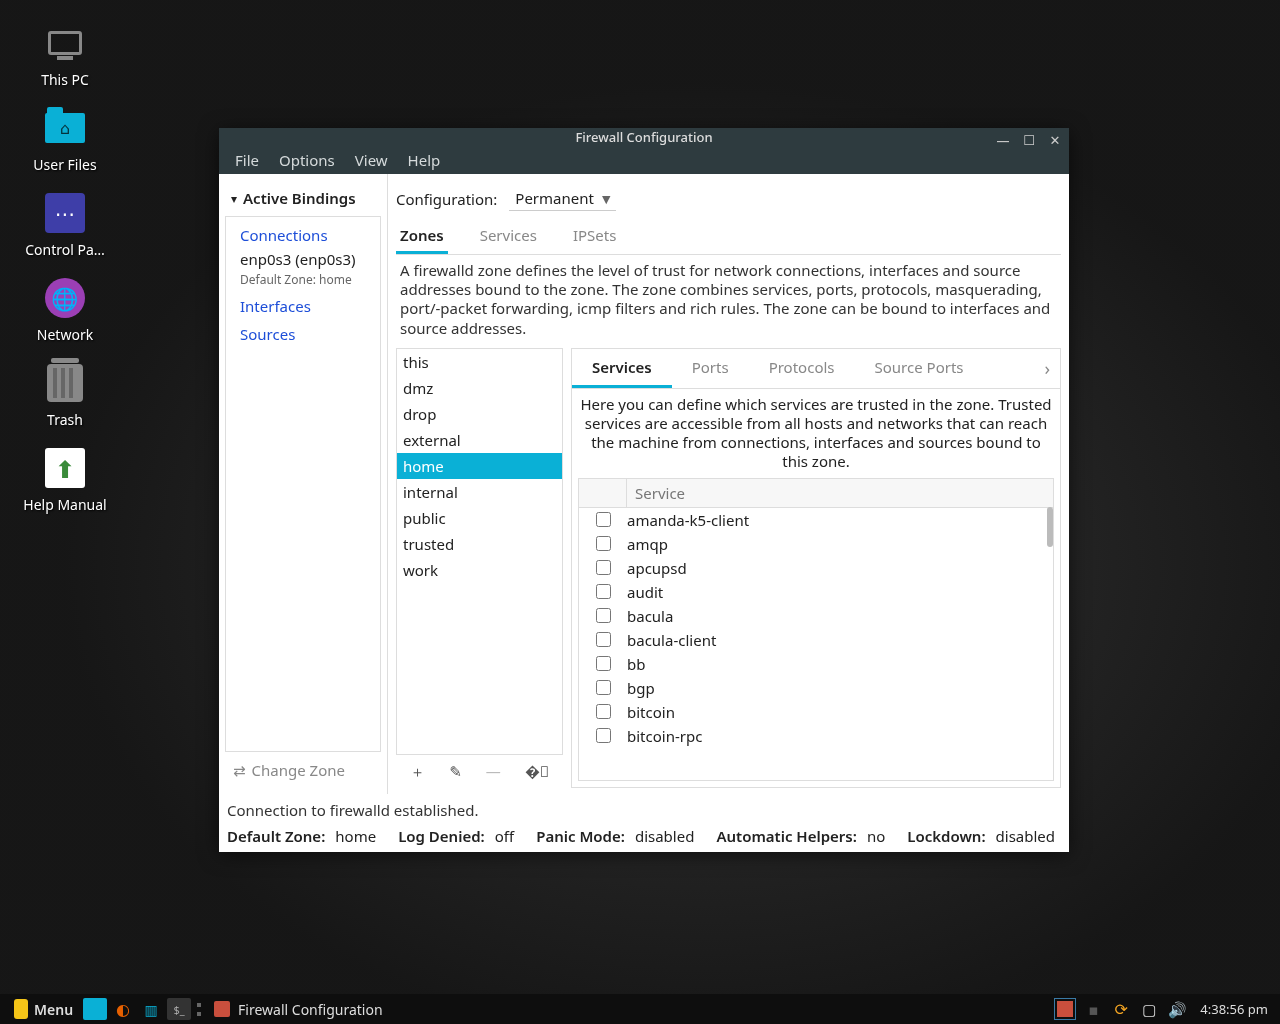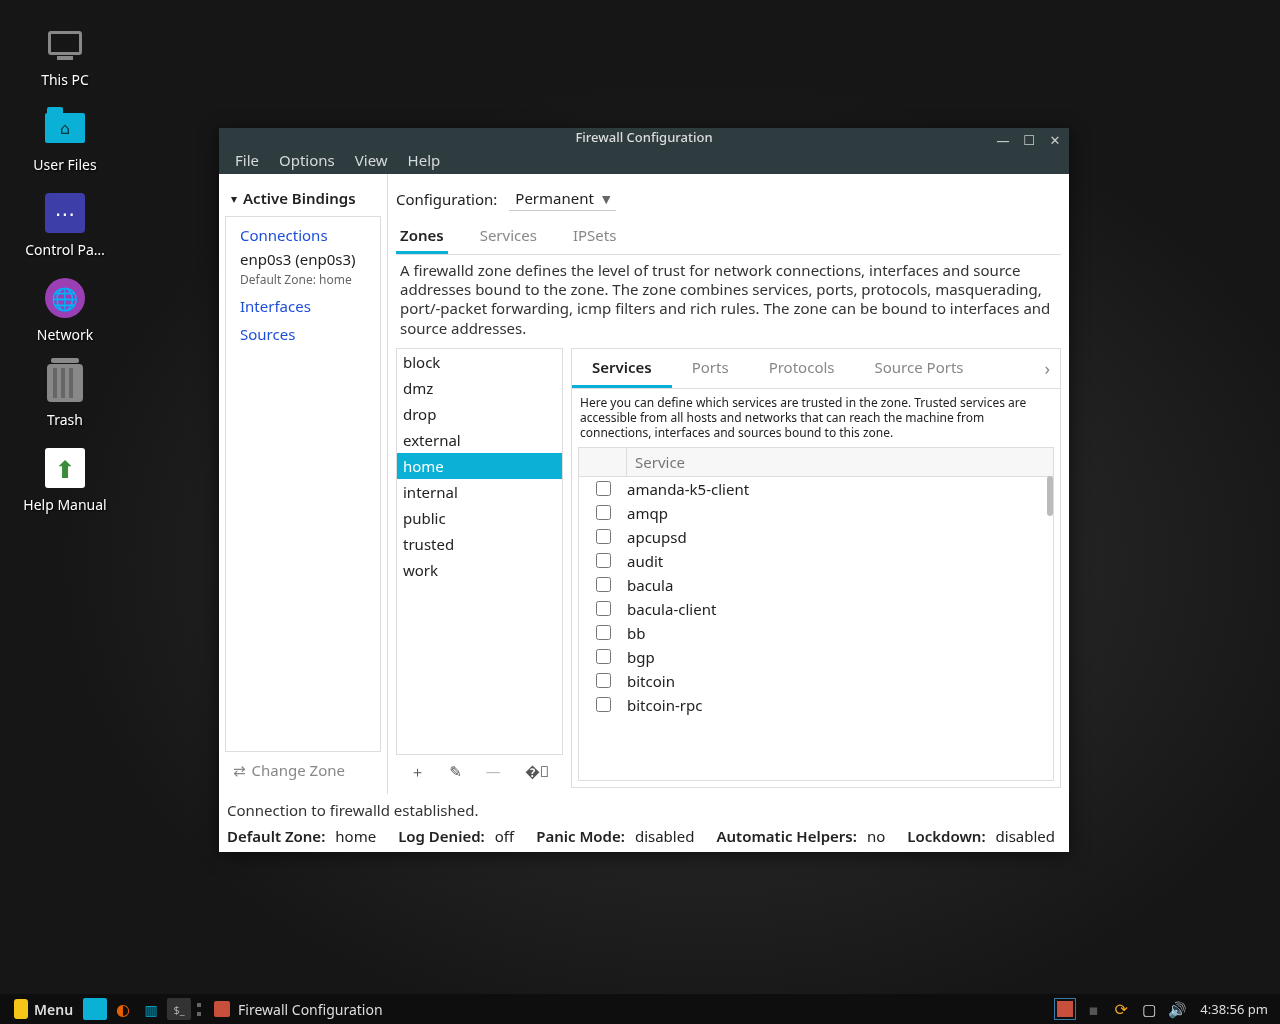--- a/index.html
+++ b/index.html
@@ -90,21 +90,21 @@
 .zone-list .zitem.selected { background:#0ab0d6; color:#fff;}
 .zone-toolbar { display:flex; justify-content:space-around; padding:6px 2px; color:#555; font-size:15px;}
 .zone-toolbar span{cursor:pointer;}
 .zone-toolbar .disabled{color:#bbb;}
 
 .zone-detail { flex:1; display:flex; flex-direction:column; border:1px solid #ddd; min-width:0;}
 .svc-tabs { display:flex; border-bottom:1px solid #ddd; font-size:15px; color:#888; align-items:center;}
 .svc-tabs .stab { padding:8px 20px; cursor:pointer; border-bottom:3px solid transparent; white-space:nowrap;}
 .svc-tabs .stab.active { color:#222; font-weight:600; border-bottom-color:#0ab0d6;}
 .svc-tabs .scroll-r { margin-left:auto; padding:0 10px; color:#888; font-size:18px; cursor:pointer;}
-.svc-desc { font-size:12px; padding:6px 8px; line-height:1.28;}
+.svc-desc { font-size:15px; padding:6px 8px; line-height:1.28;text-align:center;}
 .svc-table { flex:1; border:1px solid #ddd; margin:0 6px 6px; overflow:auto; position:relative;}
 .svc-table-header { display:flex; border-bottom:1px solid #ddd; background:#f7f7f7; position:sticky; top:0;}
 .svc-table-header .col-check{ width:48px; border-right:1px solid #ddd;}
 .svc-table-header .col-name{ flex:1; padding:4px 8px; color:#777; font-size:15px;}
 .svc-row { display:flex; align-items:center; padding:2px 0;}
 .svc-row .cb { width:48px; display:flex; justify-content:center;}
 .svc-row .cb input{ width:15px; height:15px;}
 .svc-row .svc-name{ font-size:15px;}
 .svc-scroll{position:absolute;right:0;top:28px;width:6px;height:40px;background:#bbb;border-radius:3px;}
 
@@ -234,21 +234,21 @@
             <div class="tab active">Zones</div>
             <div class="tab">Services</div>
             <div class="tab">IPSets</div>
           </div>
 
         <div class="zone-desc">A firewalld zone defines the level of trust for network connections, interfaces and source addresses bound to the zone. The zone combines services, ports, protocols, masquerading, port/-packet forwarding, icmp filters and rich rules. The zone can be bound to interfaces and source addresses.</div>
 
         <div class="zone-body">
           <div class="zone-list-wrap">
             <div class="zone-list" id="zone-list">
-                <div class="zitem">block</div>
+                <div class="zitem">this</div>
                 <div class="zitem">dmz</div>
                 <div class="zitem">drop</div>
                 <div class="zitem">external</div>
                 <div class="zitem selected">home</div>
                 <div class="zitem">internal</div>
                 <div class="zitem">public</div>
                 <div class="zitem">trusted</div>
                 <div class="zitem">work</div>
               </div>
             <div class="zone-toolbar">

